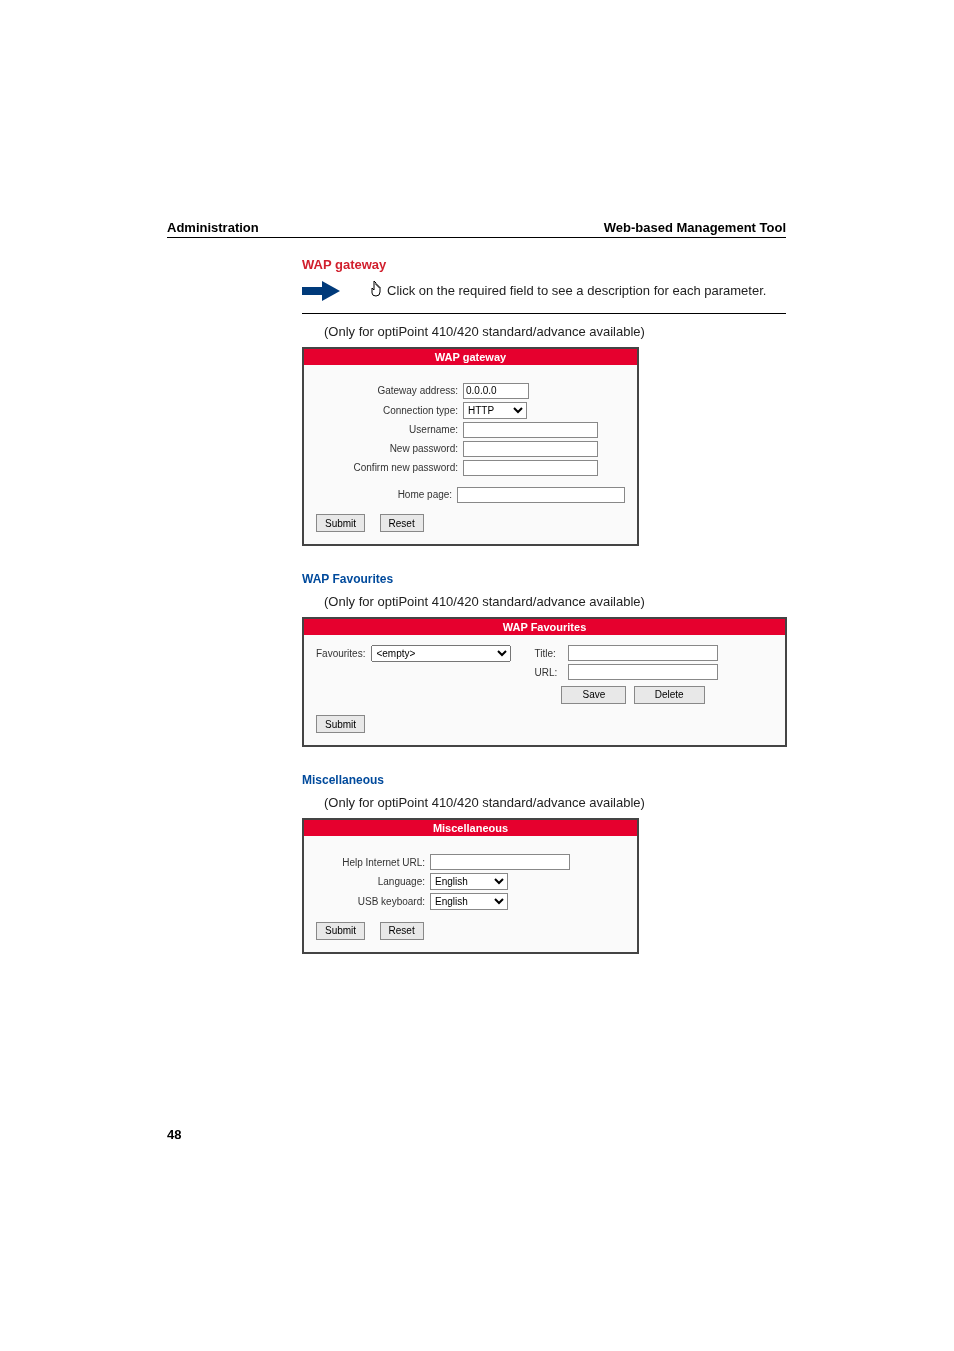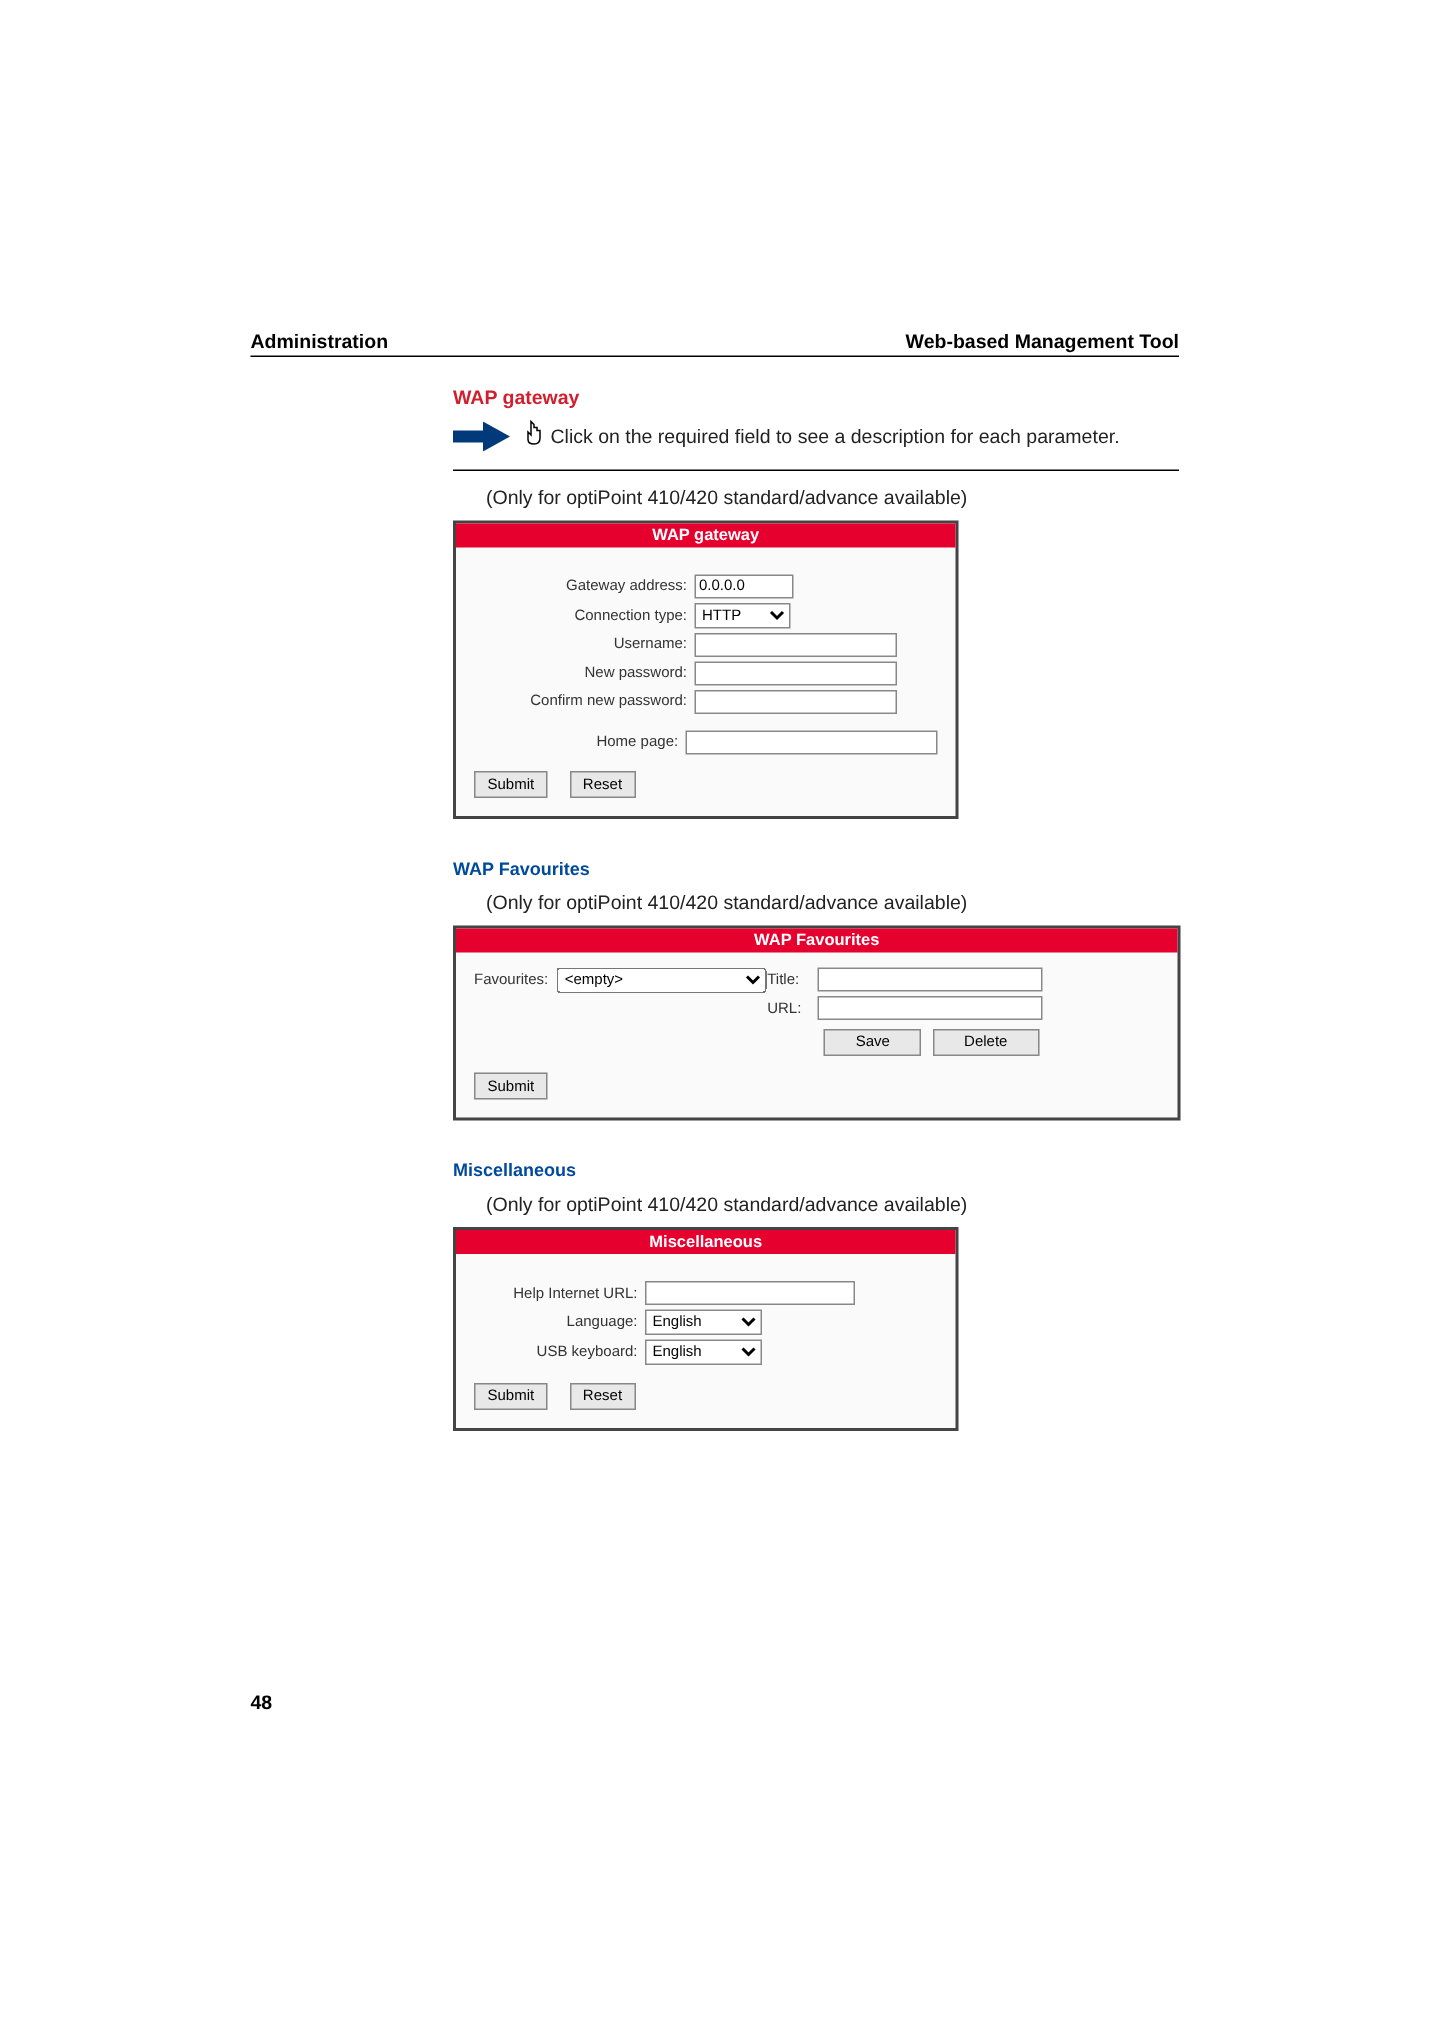--- a/index.html
+++ b/index.html
@@ -43,21 +43,21 @@
   .section-subtitle {
     color: #004a9c;
     font-weight: bold;
     font-size: 12px;
     margin-top: 26px;
     margin-bottom: 8px;
   }
   .note-block {
     display: flex;
     align-items: center;
-    gap: 3px;
+    gap: 23px;
     margin: 6px 0 10px 0;
   }
   .note-block svg.arrow { flex-shrink: 0; }
   .note-text {
     font-size: 13px;
     color: #222;
     line-height: 1.3;
   }
   .cursor-icon {
     display: inline-block;
@@ -140,34 +140,35 @@
     cursor: pointer;
   }
   .btn.sm { padding: 0 20px; margin-right: 3px; }
   .spacer-row { height: 8px; }
   .fav-body {
     padding: 10px 12px 12px 12px;
   }
   .fav-flex {
     display: flex;
     align-items: flex-start;
+    gap: 12px;
   }
   .fav-left {
     display: flex;
     align-items: center;
     gap: 6px;
   }
   .fav-left .flbl { font-size: 10px; color: #333; }
   .fav-left select { width: 140px; font-size: 10px; height: 17px; }
   .fav-right .frow {
     display: flex;
     align-items: center;
     margin-bottom: 3px;
   }
-  .fav-right .flbl { width: 34px; font-size: 10px; padding-right: 20px; color: #333; }
+  .fav-right .flbl { width: 34px; font-size: 10px; padding-right: 20px; color: #333; margin-left: 11px; }
   .fav-right input { width: 150px; height: 16px; font-size: 10px; border: 1px solid #888; }
   .fav-btns { margin-top: 4px; padding-left: 38px; }
   .page-num {
     position: absolute;
     left: 167px;
     top: 1127px;
     font-weight: bold;
     font-size: 13px;
   }
 </style>

